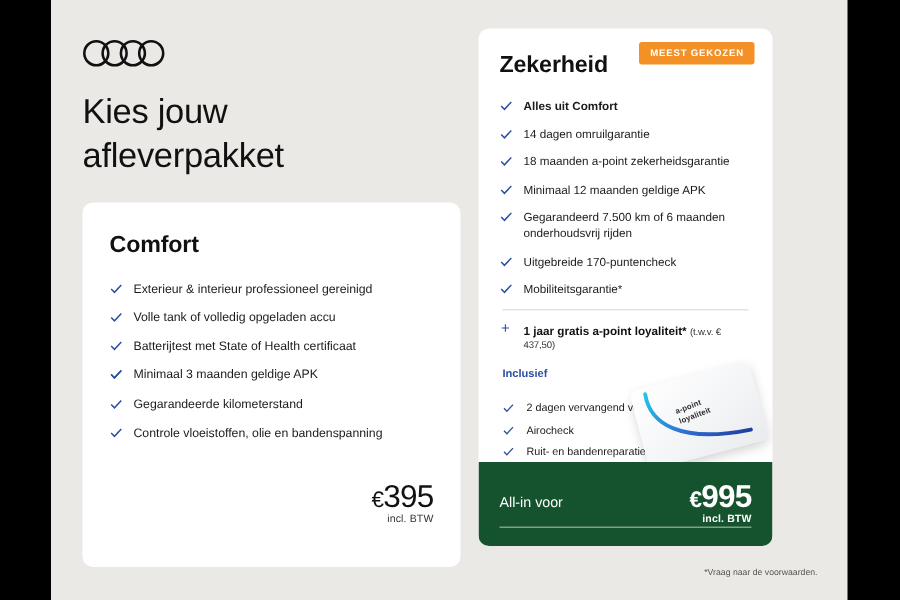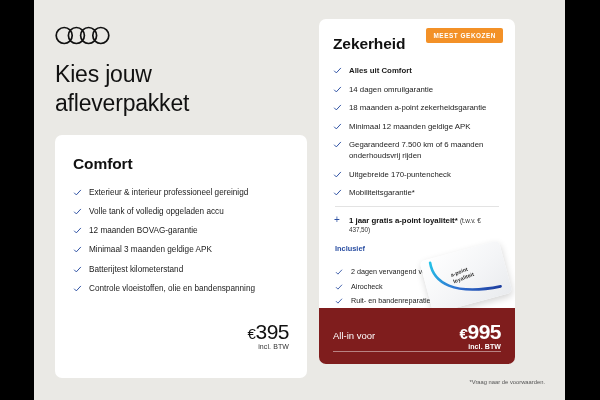--- a/index.html
+++ b/index.html
@@ -178,21 +178,21 @@
     color: #2b2b2b;
     line-height: 1.25;
     transform: rotate(-6deg);
     letter-spacing: 0.1px;
   }
 
   .blue-bar {
     position: absolute;
     left: 0; bottom: 0;
     width: 100%; height: 56px;
-    background: #7f1d1d;
+    background: #14532d;
     padding: 13px 14px 0 14px;
   }
   .blue-bar .row {
     display: flex;
     align-items: baseline;
     justify-content: space-between;
   }
   .allin {
     font-size: 9.5px;
     color: #fff;
@@ -271,37 +271,44 @@
               </svg>
             </span>
           <span>Volle tank of volledig opgeladen accu</span>
         </li>
         <li>
           <span class="tick">
               <svg viewBox="0 0 12 12">
                 <path d="M1.5 6.3 L4.4 9.2 L10.5 2.6" fill="none" stroke="currentColor" stroke-width="1.3"></path>
               </svg>
             </span>
-          <span>12 maanden BOVAG-garantie</span>
+          <span>Batterijtest met State of Health certificaat</span>
+        </li>
+        <li>
+          <span class="tick">
+              <svg viewBox="0 0 12 12">
+                <path d="M1.5 6.3 L4.4 9.2 L10.5 2.6" fill="none" stroke="currentColor" stroke-width="1.3"></path>
+              </svg>
+            </span>
         </li>
         <li>
           <span class="tick">
               <svg viewBox="0 0 12 12">
                 <path d="M1.5 6.3 L4.4 9.2 L10.5 2.6" fill="none" stroke="currentColor" stroke-width="1.3"></path>
               </svg>
             </span>
           <span>Minimaal 3 maanden geldige APK</span>
         </li>
         <li>
           <span class="tick">
               <svg viewBox="0 0 12 12">
                 <path d="M1.5 6.3 L4.4 9.2 L10.5 2.6" fill="none" stroke="currentColor" stroke-width="1.3"></path>
               </svg>
             </span>
-          <span>Batterijtest kilometerstand</span>
+          <span>Gegarandeerde kilometerstand</span>
         </li>
         <li>
           <span class="tick">
               <svg viewBox="0 0 12 12">
                 <path d="M1.5 6.3 L4.4 9.2 L10.5 2.6" fill="none" stroke="currentColor" stroke-width="1.3"></path>
               </svg>
             </span>
           <span>Controle vloeistoffen, olie en bandenspanning</span>
         </li>
       </ul>

